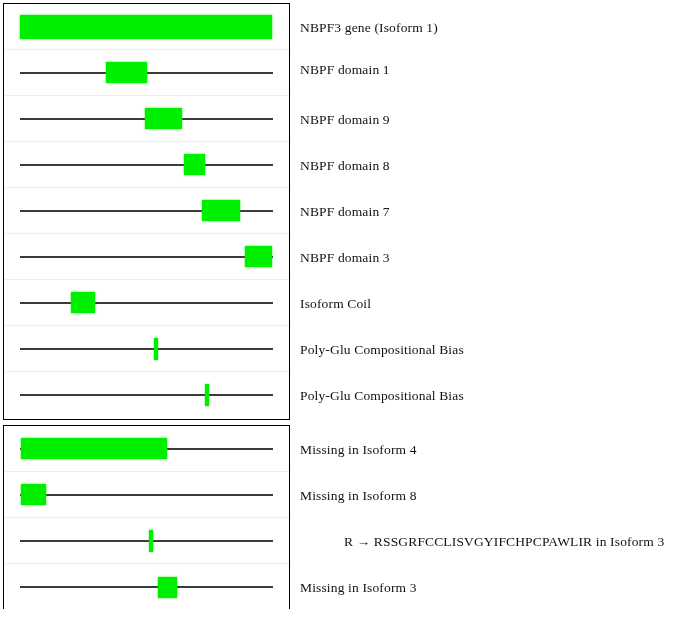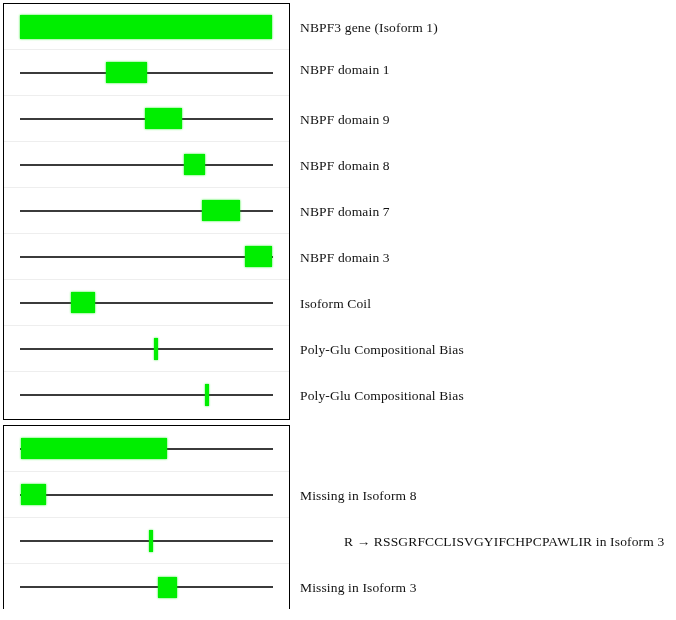--- a/index.html
+++ b/index.html
@@ -149,18 +149,19 @@
   <div id="label-column">
       <div class="feature-label" style="top: 19.6px;">NBPF3  gene (Isoform 1)</div>
       <div class="feature-label" style="top: 62px;">NBPF  domain 1</div>
       <div class="feature-label" style="top: 111.6px;">NBPF  domain 9</div>
       <div class="feature-label" style="top: 157.6px;">NBPF  domain 8</div>
       <div class="feature-label" style="top: 203.6px;">NBPF  domain 7</div>
       <div class="feature-label" style="top: 249.6px;">NBPF  domain 3</div>
       <div class="feature-label" style="top: 295.6px;">Isoform Coil</div>
       <div class="feature-label" style="top: 341.6px;">Poly-Glu Compositional Bias</div>
       <div class="feature-label" style="top: 387.6px;">Poly-Glu Compositional Bias</div>
+      <div class="feature-label" style="top: 441.6px;">Missing in Isoform 4</div>
       <div class="feature-label" style="top: 487.6px;">Missing in Isoform 8</div>
       <div class="feature-label" style="top: 533.6px; margin-left: 44px;">R → RSSGRFCCLISVGYIFCHPCPAWLIR in Isoform 3</div>
       <div class="feature-label" style="top: 579.6px;">Missing in Isoform 3</div>
     </div>
 
 </div>
 
 </body></html>

